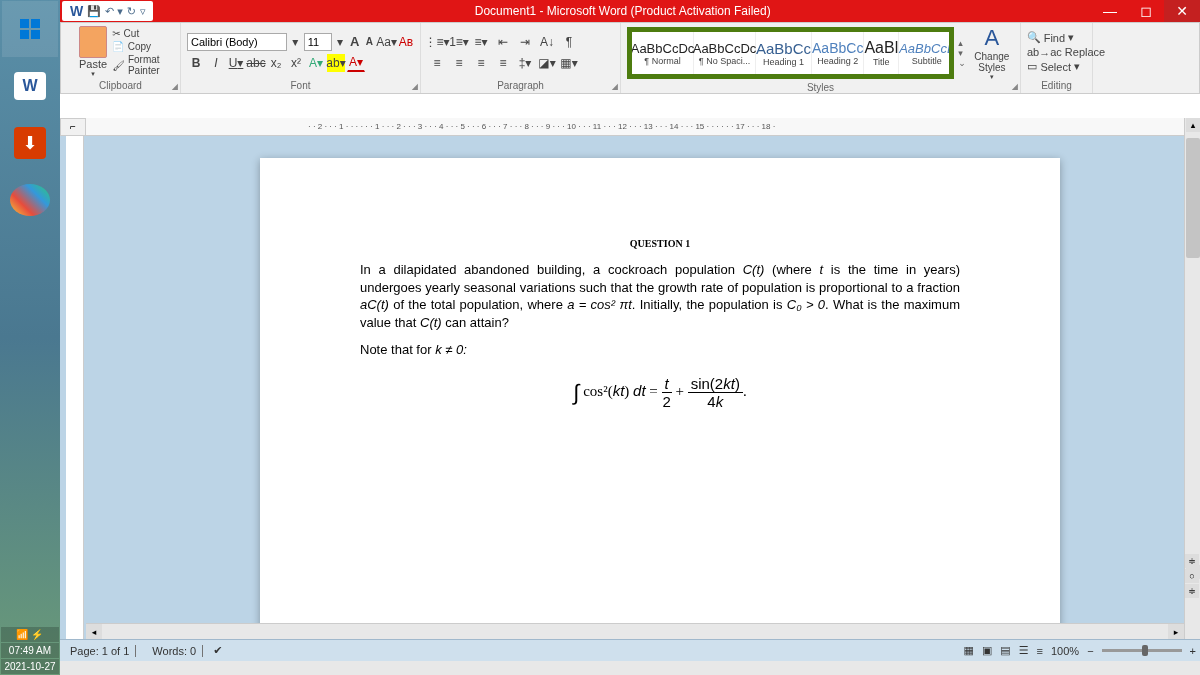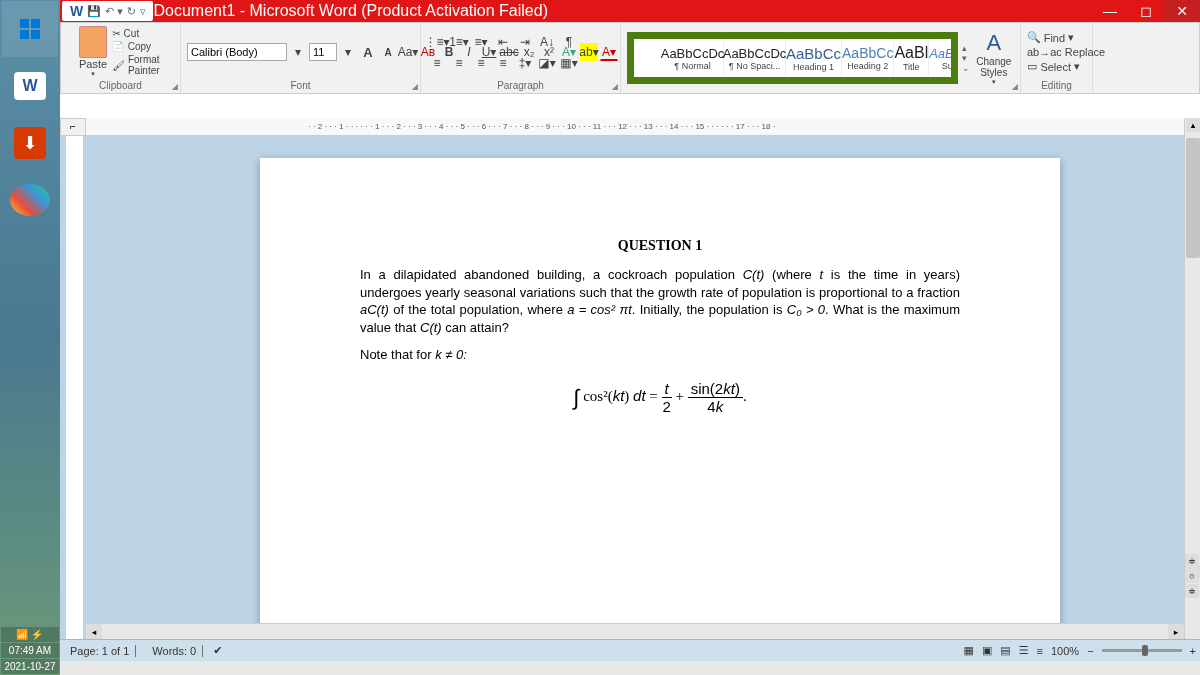--- a/index.html
+++ b/index.html
@@ -19,21 +19,21 @@
 .sidebar-bottom { position: absolute; left: 0; bottom: 0; width: 60px; color: #fff; font-size: 10px; text-align:center; }
 .sidebar-bottom div { padding: 2px 0; background: rgba(0,0,0,0.2); margin: 1px; }
 
 
 .word-window { position: absolute; left: 60px; top: 0; right: 0; bottom: 14px; background: #fff; }
 
 
 .titlebar { height: 22px; background: #e01515; display: flex; align-items: center; color: #fff; font-size: 12px; }
 .qat { display: flex; align-items: center; gap: 4px; padding: 0 8px; background: #fff; height: 20px; margin: 1px 0 1px 2px; border-radius: 2px; }
 .qat span { color: #4a6a8a; font-size: 11px; }
-.title-text { flex: 1; text-align: left; font-size: 16px; }
+.title-text { flex: 1; text-align: center; font-size: 12px; }
 .win-controls { display: flex; }
 .win-controls span { width: 36px; height: 22px; display:flex; align-items:center; justify-content:center; font-size: 14px; }
 .win-controls .close { background: #c42020; }
 
 
 .ribbon-tabs { height: 24px; background: #fff; display: flex; align-items: stretch; border-bottom: 0; }
 .ribbon-tab { padding: 4px 14px; font-size: 12px; color: #444; cursor: pointer; display:flex; align-items:center;}
 .ribbon-tab.file { background: #2a579a; color: #fff; }
 .ribbon-tab.active { background: #f1f1f1; border: 1px solid #ccc; border-bottom: none; }
 .ribbon-help { margin-left: auto; display:flex; align-items:center; gap:6px; padding-right:6px;}
@@ -55,40 +55,40 @@
 .font-row { display: flex; gap: 2px; align-items: center; }
 .font-row input, .font-row select { font-size: 11px; border: 1px solid #aaa; padding: 1px 3px; height: 18px; background:#fff;}
 .font-name { width: 100px; }
 .font-size { width: 28px; }
 .font-btn { width: 18px; height: 18px; display:inline-flex; align-items:center; justify-content:center; font-size:12px; color:#444; border:1px solid transparent;}
 
 .para-group { width: 200px; }
 .para-btn { width: 20px; height: 18px; display:inline-flex; align-items:center; justify-content:center; font-size:12px; color:#444;}
 
 .styles-group { width: 400px; }
-.style-gallery { display:flex; gap:0; align-items:center; height: 52px; overflow:hidden; border:7px solid #4d7c0f; background:#fff;padding-left:28px;}
+.style-gallery { display:flex; gap:0; align-items:center; height: 52px; overflow:hidden; border:5px solid #4d7c0f; background:#fff;}
 .style-item { width: 62px; height: 50px; display:flex; flex-direction:column; align-items:center; justify-content:center; font-size:9px; color:#444; border-right:1px solid #eee;}
 .style-item .sample { font-size:13px; color:#222; }
 .style-item.title .sample { font-size:16px; color:#222; }
 .style-item.h1 .sample { font-size:15px; color:#365f91; }
 .style-item.h2 .sample { font-size:14px; color:#4f81bd; }
 .style-item.sub .sample { font-size:13px; color:#4f81bd; font-style:italic;}
 
 .change-styles { width: 52px; font-size: 10px; text-align: center; color: #444; }
 .editing-group { width: 72px; }
 .edit-item { font-size: 11px; color: #444; display:flex; align-items:center; gap:3px; padding:1px 0;}
 
 .dialog-launcher { position:absolute; right:2px; bottom:2px; font-size:8px; color:#888;}
 
 
 .doc-area { position: absolute; top: 118px; left: 0; right: 16px; bottom: 22px; background: #bcd4e6; overflow: hidden; }
 .ruler-v { position:absolute; left: 6px; top: 18px; width: 18px; bottom: 0; background:#fff; border-right:1px solid #ccc;}
 .page { position: absolute; left: 200px; top: 40px; width: 800px; height: 1100px; background: #fff; box-shadow: 0 2px 8px rgba(0,0,0,0.3); padding: 80px 100px; }
 
-.page h3 { text-align: center; font-family: "Times New Roman", serif; font-weight: bold; font-size: 14px; margin-bottom: 12px; }
+.page h3 { text-align: center; font-family: "Times New Roman", serif; font-weight: bold; font-size: 10px; margin-bottom: 12px; }
 .page p { font-family: "Times New Roman", serif; font-size: 13px; line-height: 1.35; text-align: justify; margin-bottom: 10px;}
 .page .math-display { text-align:center; font-family:"Times New Roman", serif; font-size:15px; padding: 6px 0;}
 .ital { font-style: italic; }
 
 .scroll-v { position:absolute; right:0; top:118px; bottom:22px; width:16px; background:#e8e8e8; border-left:1px solid #ccc;}
 .scroll-v .thumb { position:absolute; top: 20px; width: 14px; left:1px; height: 120px; background:#c4c4c4; border-radius:2px;}
 .scroll-v .btn { position:absolute; width:14px; height:14px; left:1px; background:#ddd; font-size:9px; text-align:center; line-height:14px;}
 
 .nav-btns { position:absolute; right:1px; bottom: 40px; width:14px; }
 .nav-btns div { height: 14px; background:#ddd; margin:1px 0; font-size:9px; text-align:center; line-height:14px;}
@@ -168,21 +168,21 @@
           <div class="clip-small">✂ <span>Cut</span></div>
           <div class="clip-small">📄 <span>Copy</span></div>
           <div class="clip-small">🖌 <span>Format Painter</span></div>
         </div>
       </div>
       <div class="ribbon-group-label">Clipboard</div>
       <div class="dialog-launcher">◢</div>
     </div>
 
     <div class="ribbon-group font-group">
-      <div style="display:flex; gap:3px; flex:1; ">
+      <div style="display:flex; flex-direction:column; gap:3px; flex:1; justify-content:center;">
         <div class="font-row">
           <input class="font-name" value="Calibri (Body)" style="">
           <span class="font-btn">▾</span>
           <input class="font-size" value="11" style="">
           <span class="font-btn">▾</span>
           <span class="font-btn" style="font-size:13px; font-weight:bold;">A</span>
           <span class="font-btn" style="font-size:10px; font-weight:bold;">A</span>
           <span class="font-btn"><span>Aa</span>▾</span>
           <span class="font-btn" style="color:#c00;">Aʙ</span>
         </div>
@@ -259,20 +259,21 @@
           <span>▴</span>
           <span>▾</span>
           <span>⌄</span>
         </div>
         <div class="change-styles">
           <div style="font-size:22px; color:#2a579a;">A</div>
           <div>Change Styles</div>
           <div style="font-size:7px;">▾</div>
         </div>
       </div>
+      <div class="ribbon-group-label">Styles</div>
       <div class="dialog-launcher">◢</div>
     </div>
 
     <div class="ribbon-group editing-group">
       <div style="display:flex; flex-direction:column; flex:1; justify-content:center;">
         <div class="edit-item">🔍 <span>Find</span> ▾</div>
         <div class="edit-item">ab→ac <span>Replace</span></div>
         <div class="edit-item">▭ <span>Select</span> ▾</div>
       </div>
       <div class="ribbon-group-label">Editing</div>

